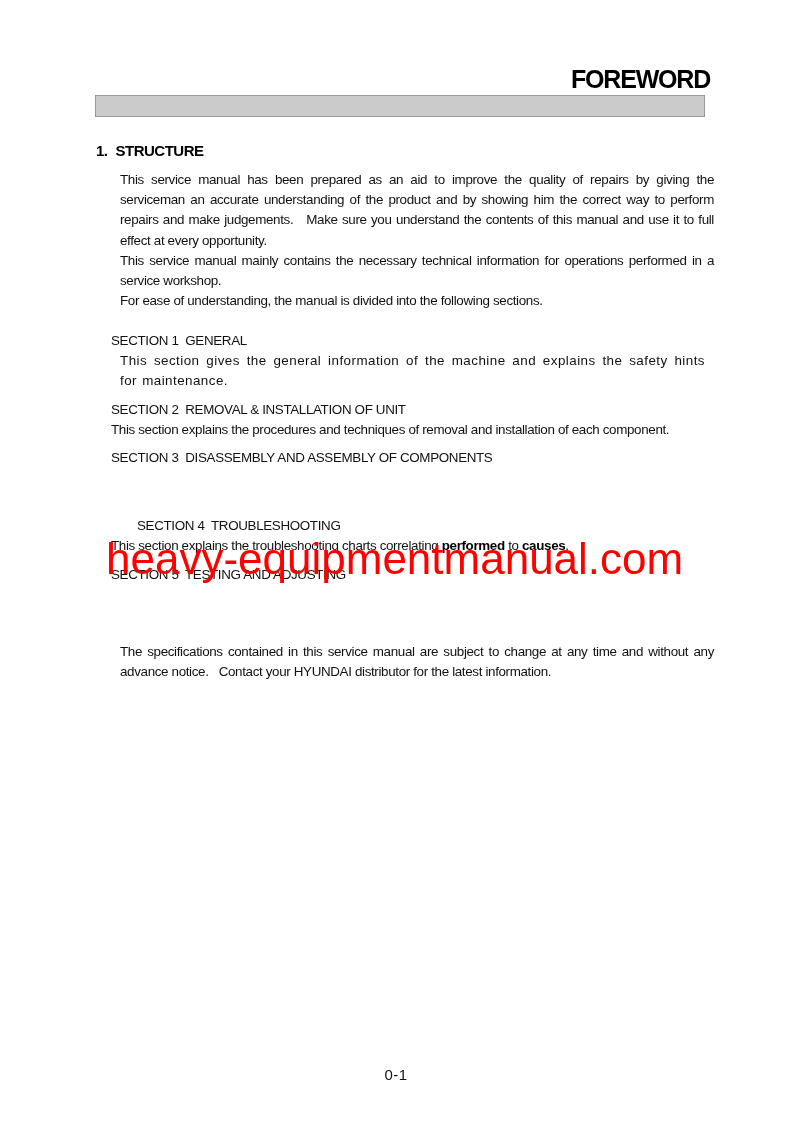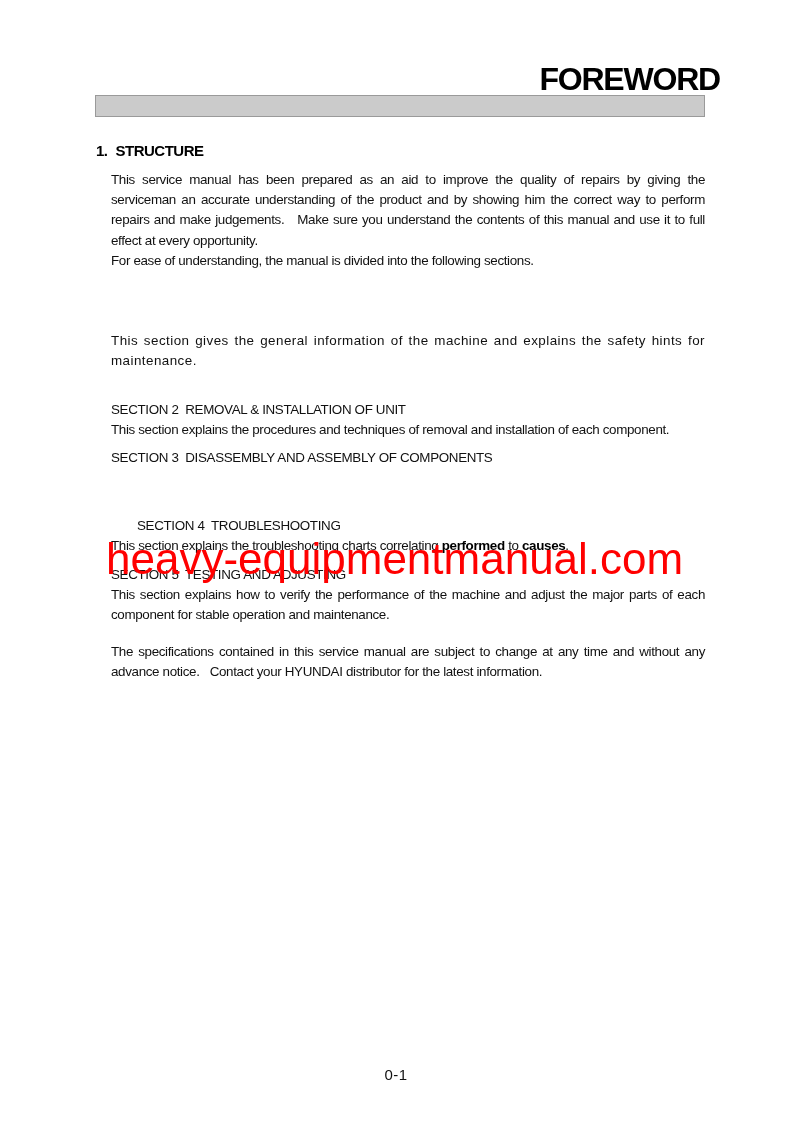--- a/index.html
+++ b/index.html
@@ -1,38 +1,38 @@
 <!DOCTYPE html>
 <html><head>
 <meta charset="utf-8">
 <style>
   html, body { margin: 0; padding: 0; background: #ffffff; }
   body {
     width: 800px; height: 1132px; position: relative; overflow: hidden;
     font-family: "Liberation Sans", sans-serif; color: #111;
   }
   .page-title {
-    position: absolute; right: 80px; top: 64px;
-    font-size: 32px; font-weight: bold; letter-spacing: -1.2px;
+    position: absolute; right: 90px; top: 64px;
+    font-size: 25px; font-weight: bold; letter-spacing: -1.2px;
     color: #000; line-height: 30px;
   }
   .title-bar {
     position: absolute; left: 95px; top: 95px; width: 610px; height: 22px;
     background: #cbcbcb; border: 1px solid #9a9a9a; box-sizing: border-box;
   }
   .heading {
     position: absolute; left: 96px; top: 141px;
     font-size: 15px; font-weight: bold; letter-spacing: -0.5px; line-height: 20px; color: #000; text-align: center;
   }
   .heading .num { margin-right: 8px; }
   .body-text {
     position: absolute; left: 111px; width: 594px;
     font-size: 13.4px; line-height: 20.2px; letter-spacing: -0.35px; color: #111;
   }
-  .justify { text-align: justify; text-align-last: left; }
+  .justify { text-align: justify; text-align-last: left; margin-left: 9px; }
   .wide { letter-spacing: 0.45px; word-spacing: 1px; }
   .sec-title { display: block; }
   .para { display: block; }
   b.kw { font-weight: bold; color: #000; }
   .watermark {
     position: absolute; left: 106px; top: 533px;
     font-size: 44px; line-height: 52px; color: #ff0000; letter-spacing: 0px;
     white-space: nowrap; pointer-events: none;
   }
   .page-number {
@@ -45,43 +45,44 @@
 
 <div class="page-title">FOREWORD</div>
 <div class="title-bar"></div>
 
 <div class="heading">
   <span class="num">1.</span><span>STRUCTURE</span>
 </div>
 
 <div class="body-text justify" style="top:170px;">
   <span class="para" style="white-space:pre-wrap;">This service manual has been prepared as an aid to improve the quality of repairs by giving the serviceman an accurate understanding of the product and by showing him the correct way to perform repairs and make judgements.   Make sure you understand the contents of this manual and use it to full effect at every opportunity.</span>
+  <span class="para">This service manual mainly contains the necessary technical information for operations performed in a service workshop.</span>
   <span class="para">For ease of understanding, the manual is divided into the following sections.</span>
 </div>
 
 <div class="body-text" style="top:331px;">
+  <span class="sec-title" style="white-space:pre;">SECTION 1  GENERAL</span>
   <span class="para justify wide">This section gives the general information of the machine and explains the safety hints for maintenance.</span>
 </div>
 
 <div class="body-text" style="top:400px;">
   <span class="sec-title" style="white-space:pre;">SECTION 2  REMOVAL &amp; INSTALLATION OF UNIT</span>
   <span class="para">This section explains the procedures and techniques of removal and installation of each component.</span>
 </div>
 
 <div class="body-text" style="top:448px;">
   <span class="sec-title" style="white-space:pre;">SECTION 3  DISASSEMBLY AND ASSEMBLY OF COMPONENTS</span>
 </div>
 
 <div class="body-text" style="top:516px;">
   <span class="sec-title" style="white-space:pre;margin-left:26px;">SECTION 4  TROUBLESHOOTING</span>
   <span class="para"><span>This section explains the troubleshooting charts correlating </span><b class="kw">performed</b><span> to </span><b class="kw">causes</b><span>.</span></span>
 </div>
 
 <div class="body-text" style="top:565px;">
   <span class="sec-title" style="white-space:pre;">SECTION 5  TESTING AND ADJUSTING</span>
-  <span class="para justify">This section explains how to verify the performance of the machine and adjust the major parts of each component for stable operation and maintenance.</span>
 </div>
 
 <div class="body-text justify" style="top:642px; white-space:pre-wrap;">The specifications contained in this service manual are subject to change at any time and without any advance notice.   Contact your HYUNDAI distributor for the latest information.</div>
 
 <div class="watermark">heavy-equipmentmanual.com</div>
 
 <div class="page-number">0-1</div>
 
 </body></html>

